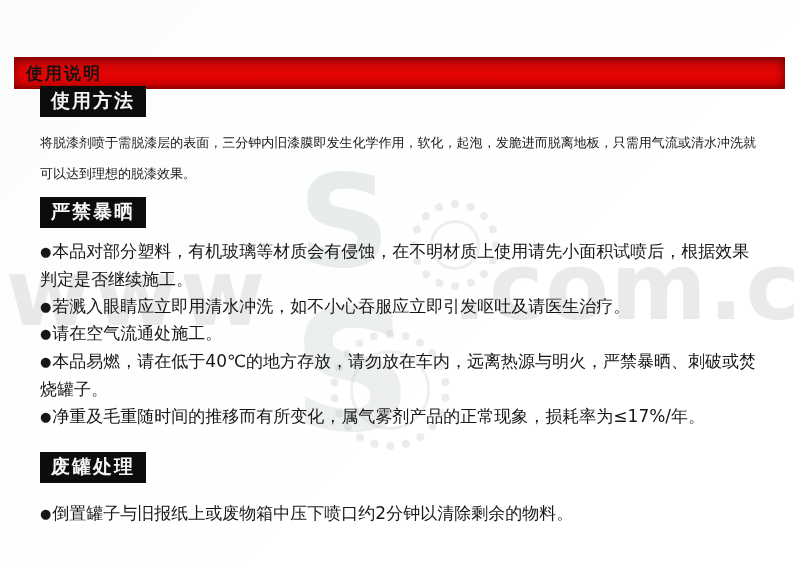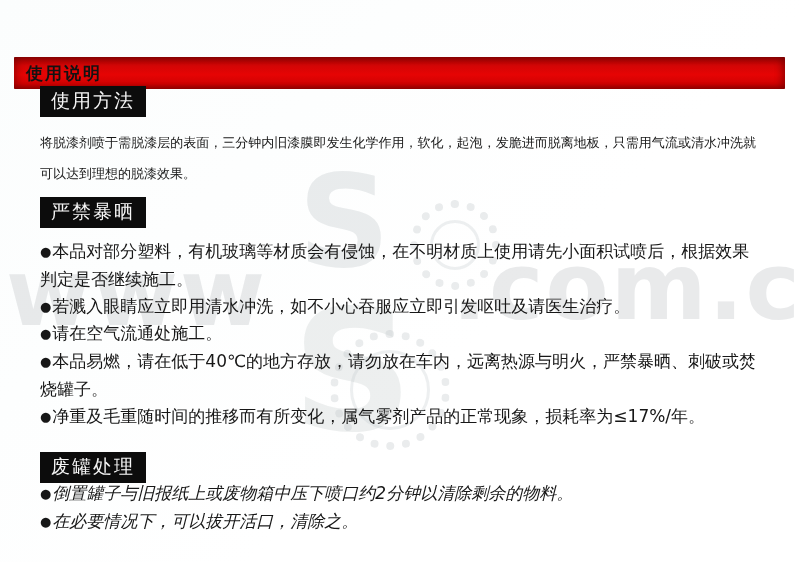--- a/index.html
+++ b/index.html
@@ -72,21 +72,21 @@
     letter-spacing: 2px;
   }
 
   .badge {
     position: absolute;
     left: 40px;
     display: inline-block;
     background: #0c0c0c;
     color: #f5f5f5;
     font-size: 19px;
-    font-weight: normal;
+    font-weight: bold;
     letter-spacing: 2px;
     padding: 2px 11px 4px 11px;
     line-height: 25px;
   }
   .badge-usage    { top: 86px; }
   .badge-caution  { top: 197px; }
   .badge-disposal { top: 452px; }
 
   .paragraph {
     position: absolute;
@@ -101,21 +101,21 @@
   ul.bullets {
     position: absolute;
     left: 40px;
     width: 718px;
     list-style: none;
     color: #171717;
     font-size: 17px;
     line-height: 26.8px;
   }
   ul.bullets-caution  { top: 238px; }
-  ul.bullets-disposal { top: 480px; font-style: italic; }
+  ul.bullets-disposal { top: 500px; }
   ul.bullets li::before {
     content: "\25CF"; 
     font-size: 13px;
     vertical-align: 1px;
     padding-right: 1px;
   }
 </style>
 </head>
 <body>
 
@@ -144,17 +144,16 @@
       <li>本品对部分塑料，有机玻璃等材质会有侵蚀，在不明材质上使用请先小面积试喷后，根据效果判定是否继续施工。</li>
       <li>若溅入眼睛应立即用清水冲洗，如不小心吞服应立即引发呕吐及请医生治疗。</li>
       <li>请在空气流通处施工。</li>
       <li>本品易燃，请在低于40℃的地方存放，请勿放在车内，远离热源与明火，严禁暴晒、刺破或焚烧罐子。</li>
       <li>净重及毛重随时间的推移而有所变化，属气雾剂产品的正常现象，损耗率为≤17%/年。</li>
     </ul>
 
     <div class="badge badge-disposal">废罐处理</div>
     <ul class="bullets bullets-disposal">
       <li>倒置罐子与旧报纸上或废物箱中压下喷口约2分钟以清除剩余的物料。</li>
-      <li>在必要情况下，可以拔开活口，清除之。</li>
     </ul>
 
   </div>
 </div>
 
 </body></html>

